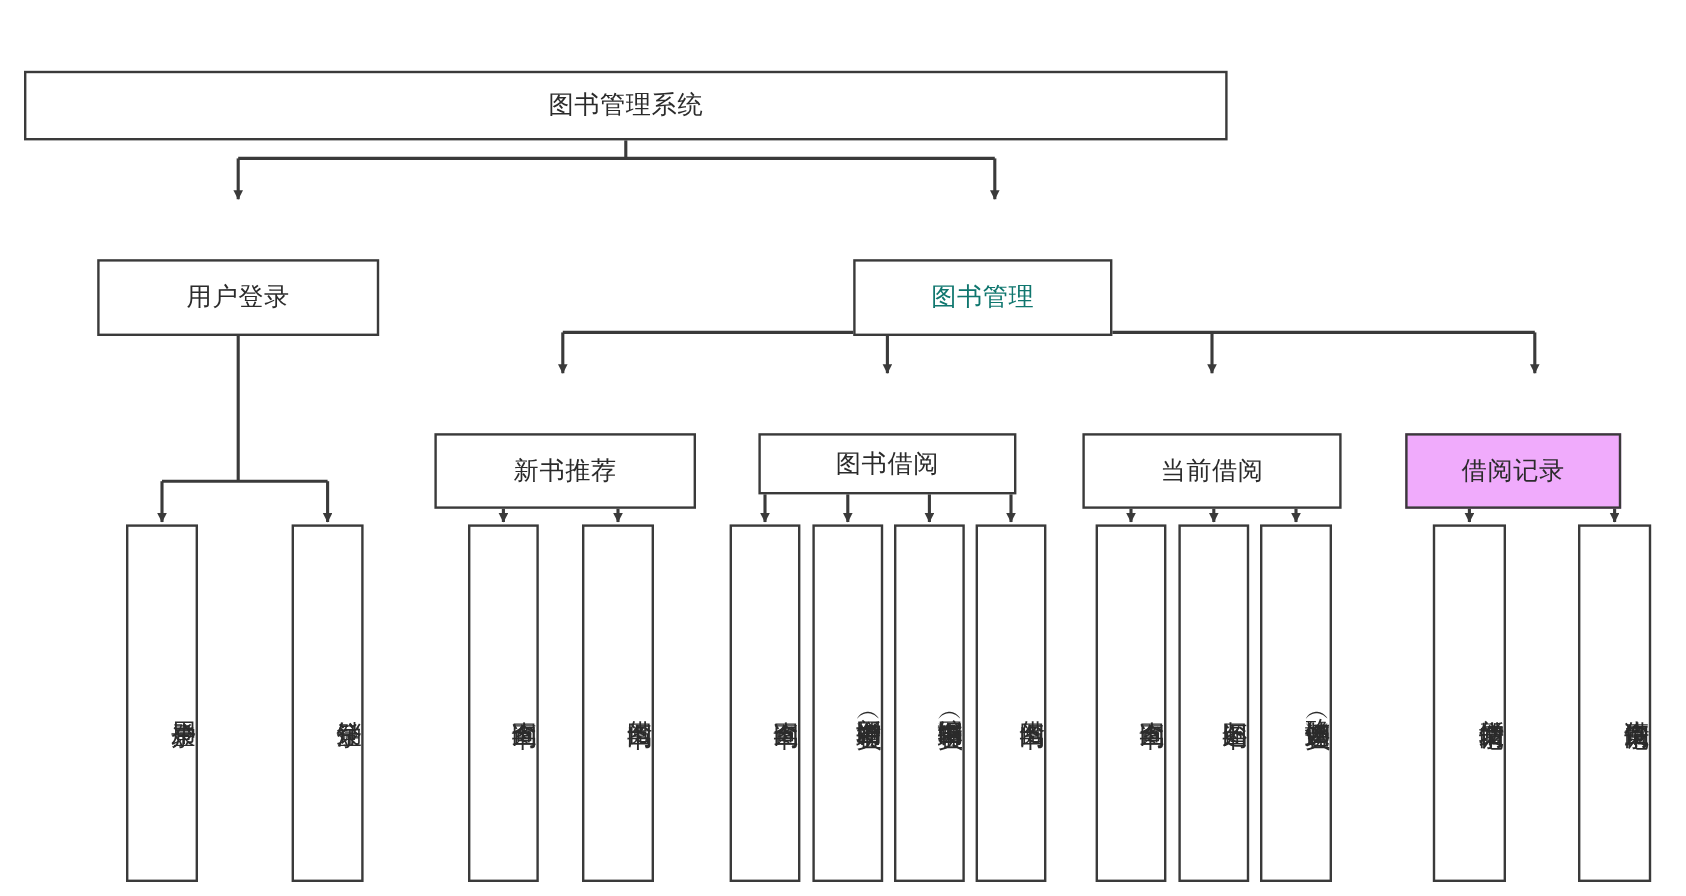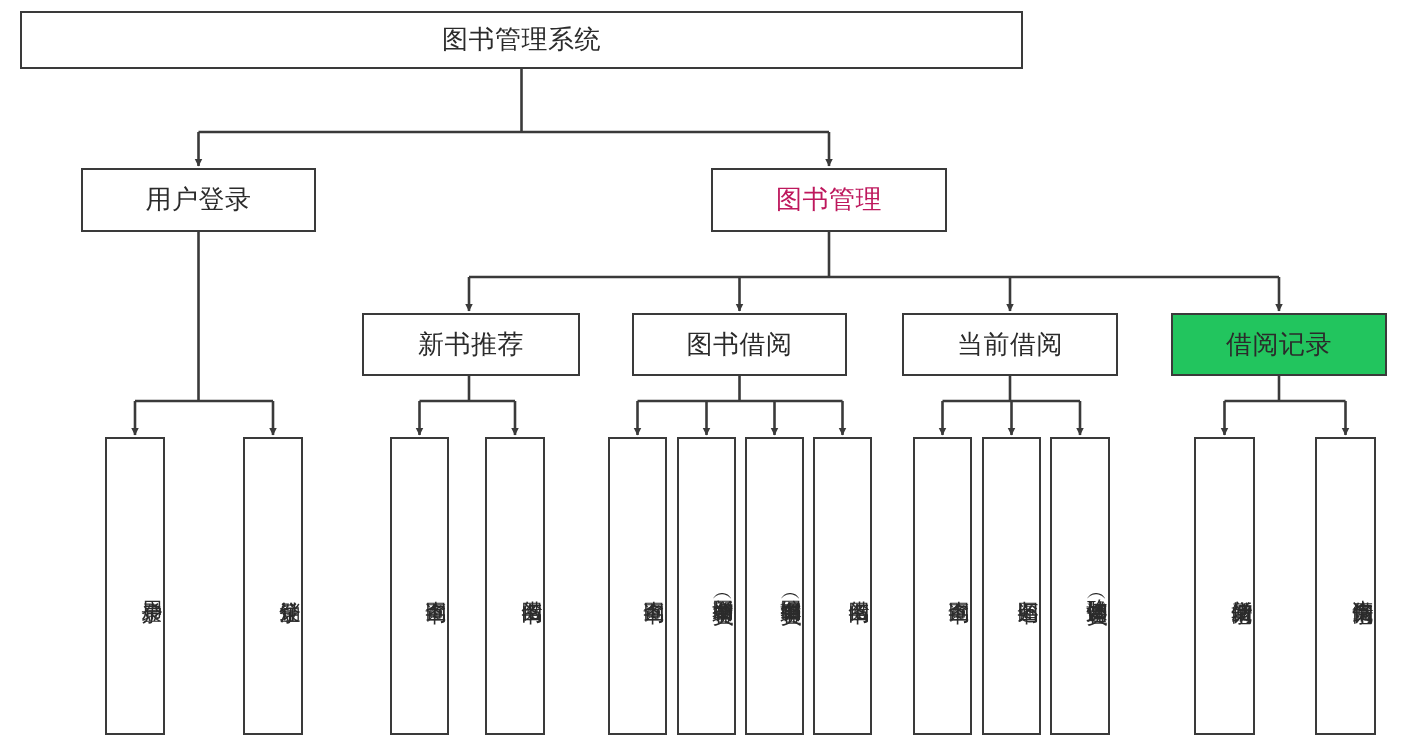--- a/index.html
+++ b/index.html
@@ -31,23 +31,24 @@
     box-sizing: border-box;
     background: #ffffff;
     border: 2px solid #3a3a3a;
     display: flex;
     align-items: center;
     justify-content: center;
     color: #2b2b2b;
     z-index: 2;
   }
   .node.horizontal {
-    font-size: 26px;
+    font-size: 21px;
     line-height: 1.2;
     letter-spacing: 0.5px;
+    margin-top: 48px;
   }
   .node.vertical {
     writing-mode: vertical-rl;
     text-orientation: upright;
     font-size: 21px;
     line-height: 1.05;
     letter-spacing: 1px;
     padding: 6px 0;
     align-items: flex-start;
     justify-content: center;
@@ -122,33 +123,33 @@
       </g>
   </svg>
 
   <div id="nodes-layer">
       <div class="node horizontal" style="left: 20px; top: 11px; width: 1003px; height: 58px; border-color: rgb(58, 58, 58); background: rgb(255, 255, 255); color: rgb(43, 43, 43);">
         <span class="node-label">图书管理系统</span>
       </div>
       <div class="node horizontal" style="left: 81px; top: 168px; width: 235px; height: 64px; border-color: rgb(58, 58, 58); background: rgb(255, 255, 255); color: rgb(43, 43, 43);">
         <span class="node-label">用户登录</span>
       </div>
-      <div class="node horizontal" style="left: 711px; top: 168px; width: 236px; height: 64px; border-color: rgb(58, 58, 58); background: rgb(255, 255, 255); color: #be185d;">
+      <div class="node horizontal" style="left: 711px; top: 168px; width: 216px; height: 64px; border-color: rgb(58, 58, 58); background: rgb(255, 255, 255); color: #0f766e;">
         <span class="node-label">图书管理</span>
       </div>
       <div class="node horizontal" style="left: 362px; top: 313px; width: 218px; height: 63px; border-color: rgb(58, 58, 58); background: rgb(255, 255, 255); color: rgb(43, 43, 43);">
         <span class="node-label">新书推荐</span>
       </div>
-      <div class="node horizontal" style="left: 632px; top: 313px; width: 215px; height: 63px; border-color: rgb(58, 58, 58); background: rgb(255, 255, 255); color: rgb(43, 43, 43);">
+      <div class="node horizontal" style="left: 632px; top: 313px; width: 215px; height: 51px; border-color: rgb(58, 58, 58); background: rgb(255, 255, 255); color: rgb(43, 43, 43);">
         <span class="node-label">图书借阅</span>
       </div>
       <div class="node horizontal" style="left: 902px; top: 313px; width: 216px; height: 63px; border-color: rgb(58, 58, 58); background: rgb(255, 255, 255); color: rgb(43, 43, 43);">
         <span class="node-label">当前借阅</span>
       </div>
-      <div class="node horizontal" style="left: 1171px; top: 313px; width: 216px; height: 63px; border-color: rgb(58, 58, 58); background: #22c55e; color: rgb(43, 43, 43);">
+      <div class="node horizontal" style="left: 1171px; top: 313px; width: 180px; height: 63px; border-color: rgb(58, 58, 58); background: #f0abfc; color: rgb(43, 43, 43);">
         <span class="node-label">借阅记录</span>
       </div>
       <div class="node vertical" style="left: 105px; top: 437px; width: 60px; height: 298px; border-color: rgb(58, 58, 58); background: rgb(255, 255, 255); color: rgb(43, 43, 43);">
         <span class="node-label">用户登录</span>
       </div>
       <div class="node vertical" style="left: 243px; top: 437px; width: 60px; height: 298px; border-color: rgb(58, 58, 58); background: rgb(255, 255, 255); color: rgb(43, 43, 43);">
         <span class="node-label">注销登录</span>
       </div>
       <div class="node vertical" style="left: 390px; top: 437px; width: 59px; height: 298px; border-color: rgb(58, 58, 58); background: rgb(255, 255, 255); color: rgb(43, 43, 43);">
         <span class="node-label">查询图书</span>

